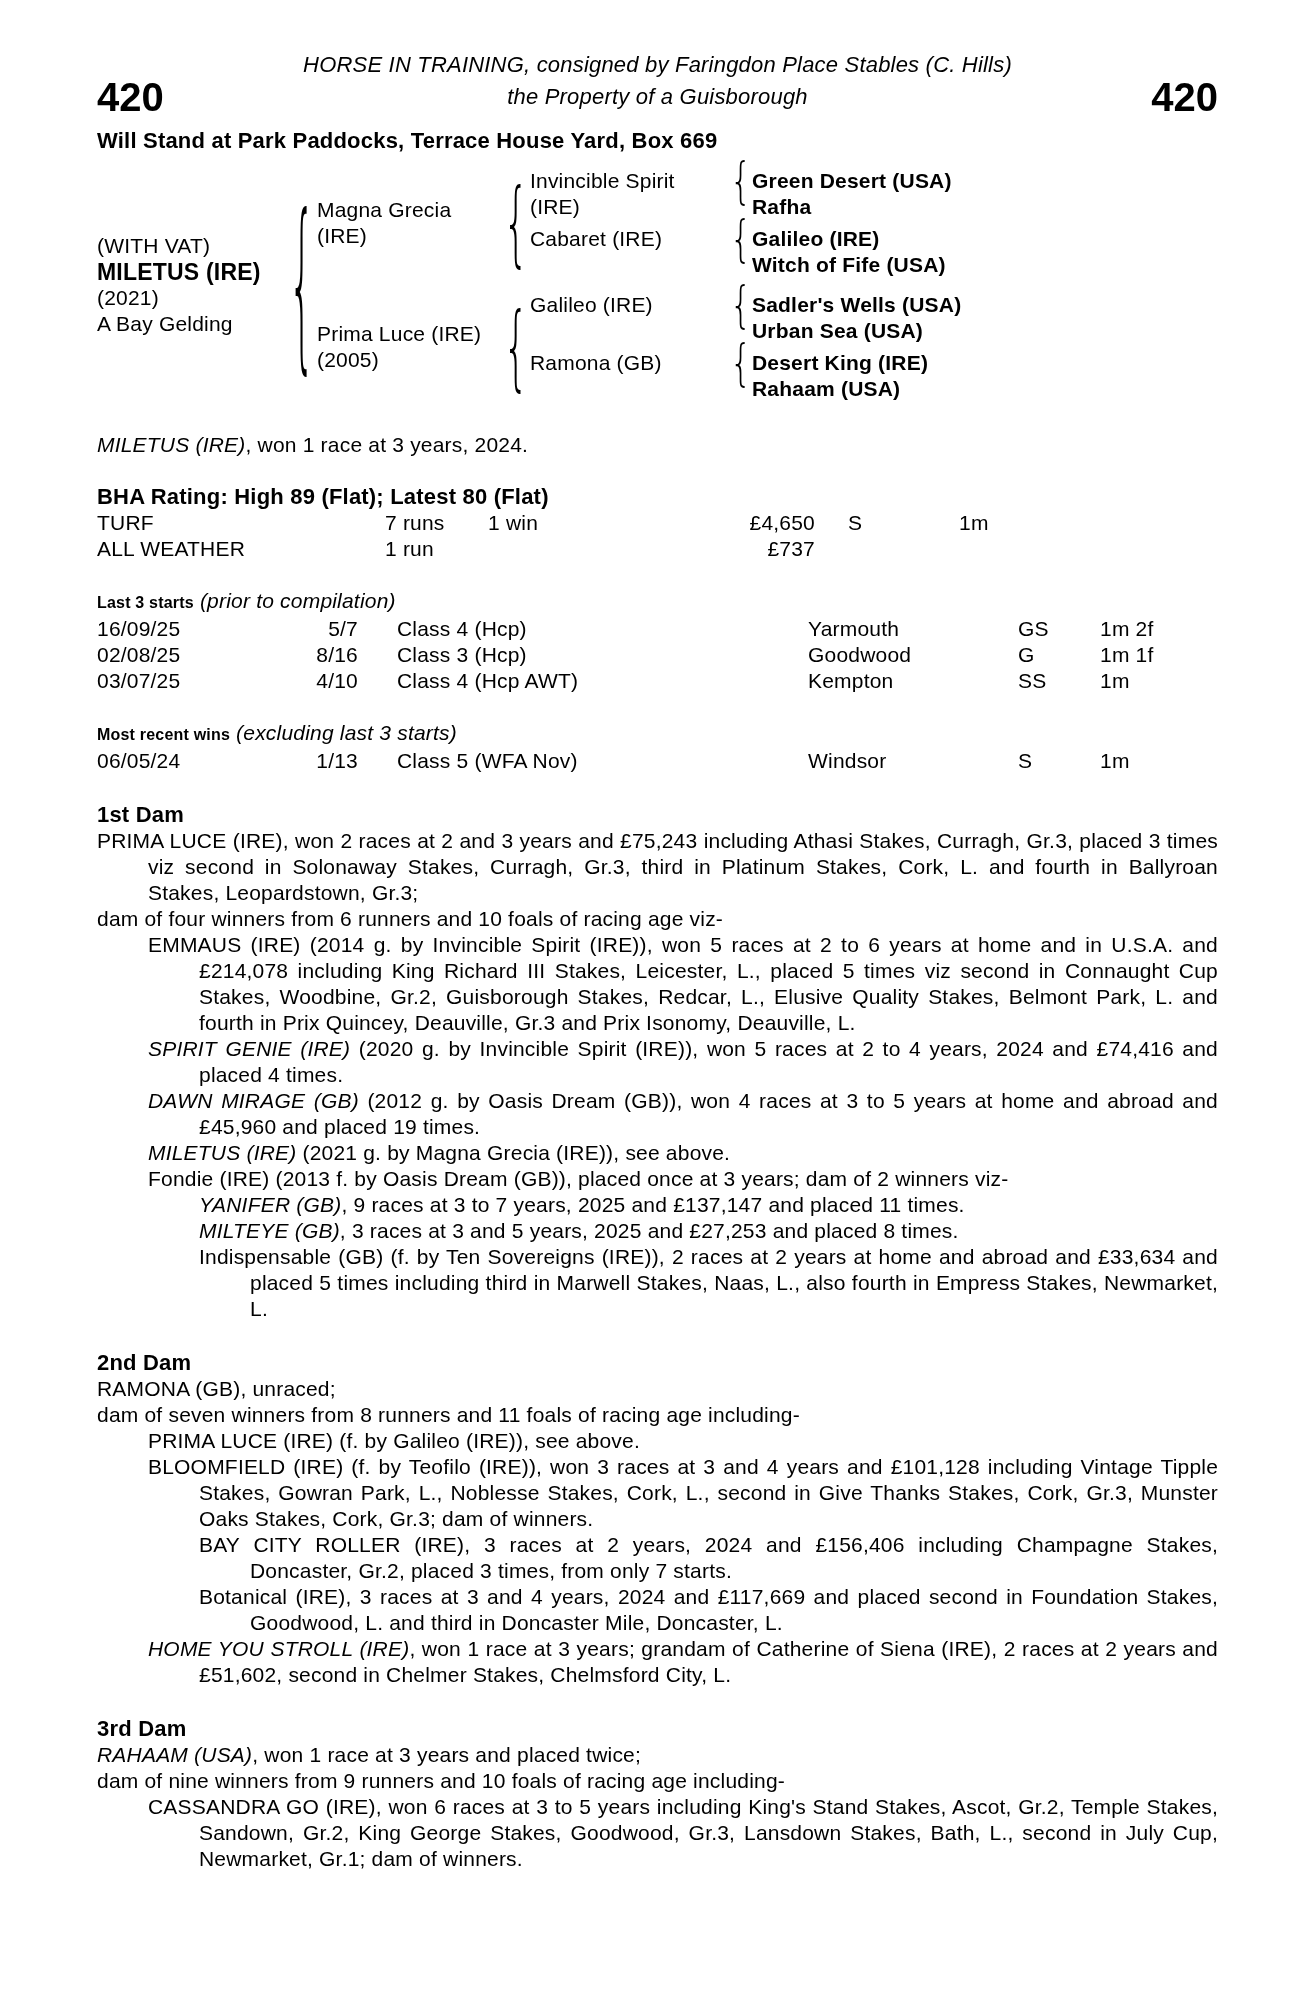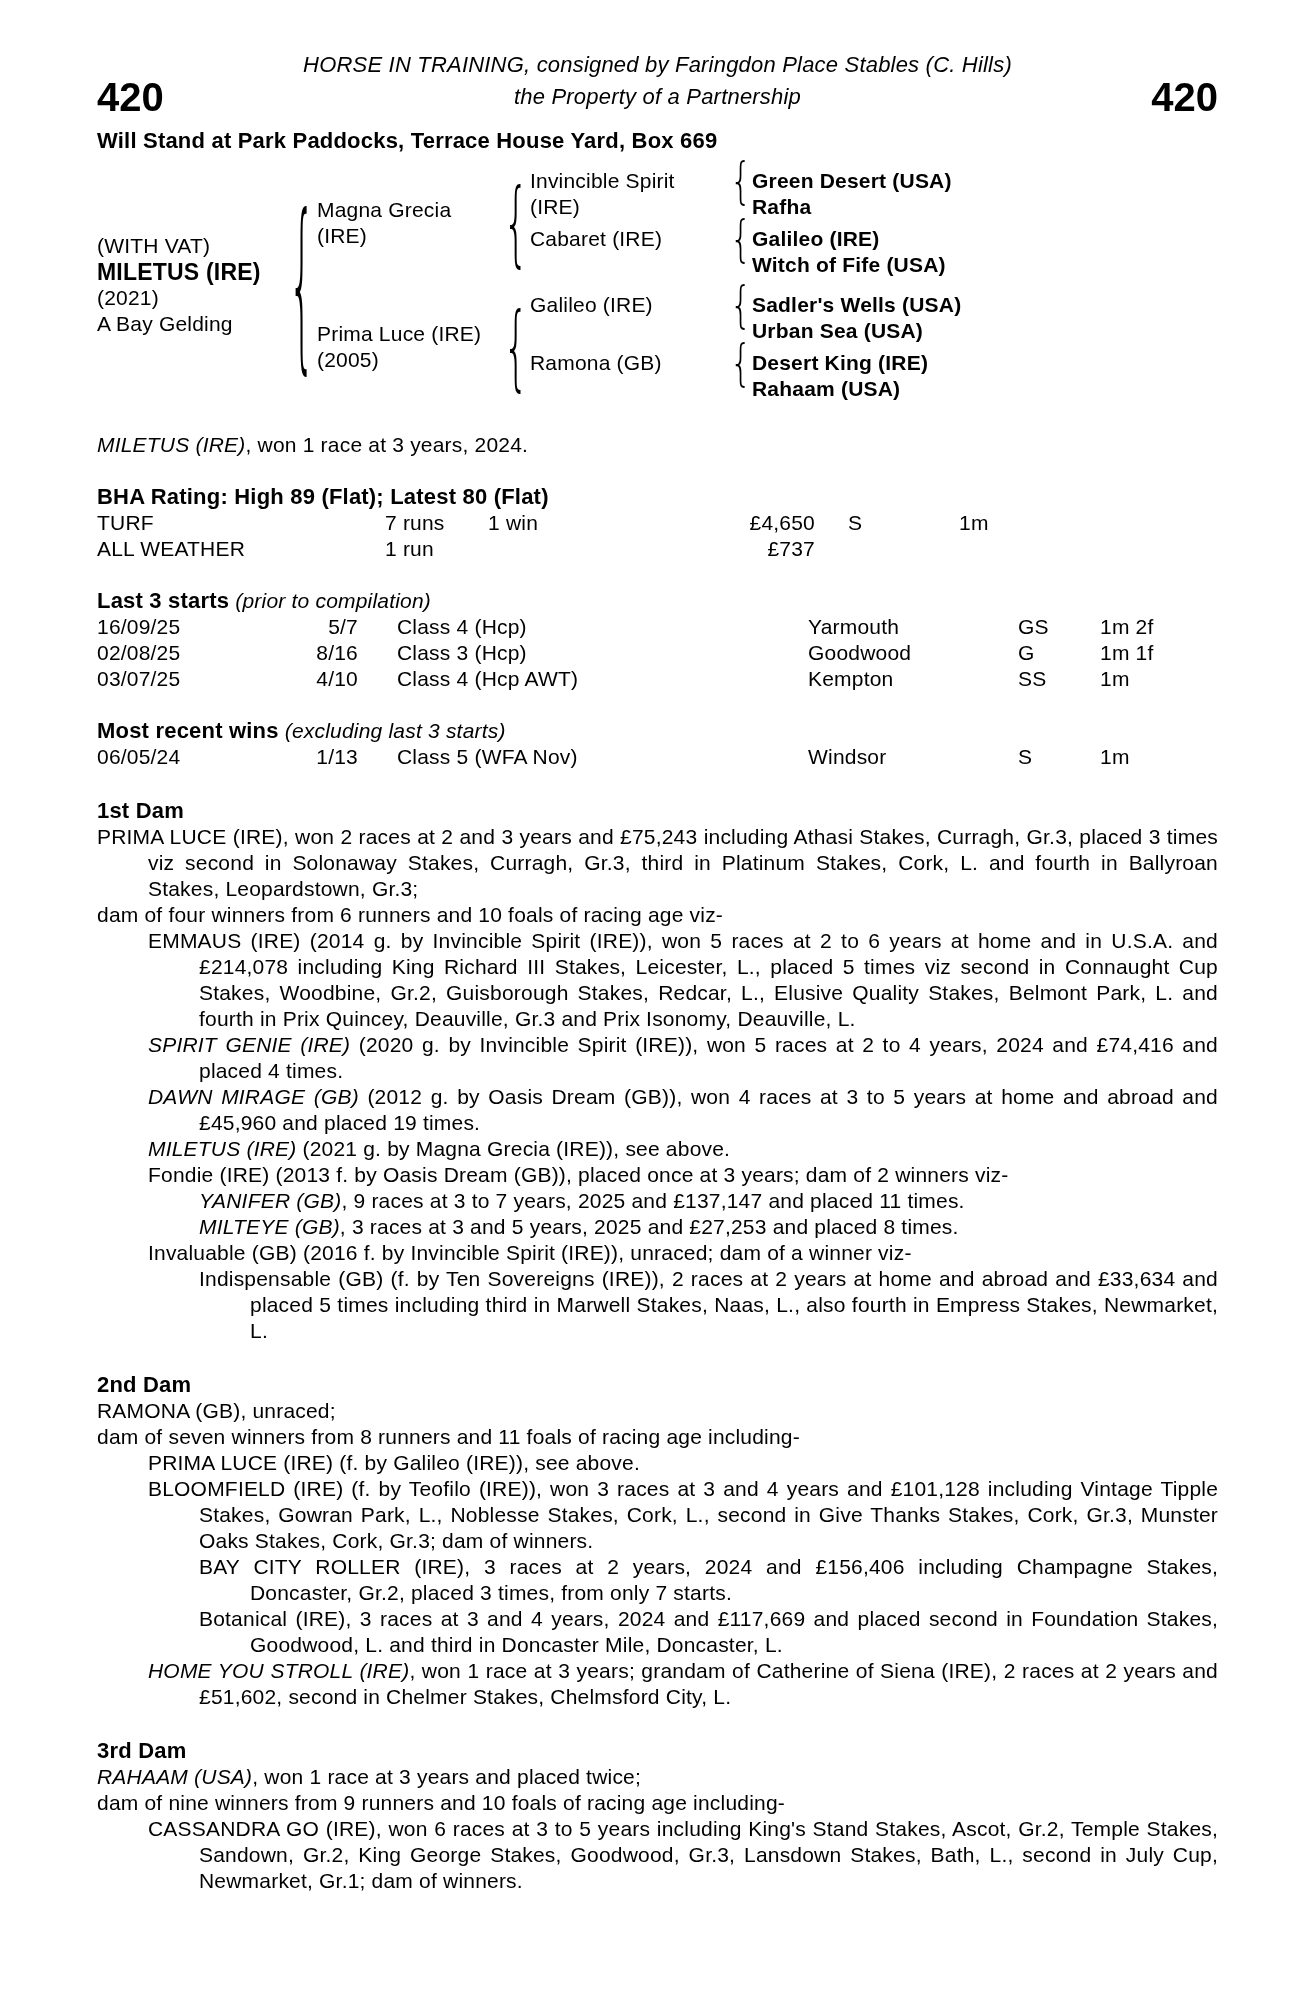--- a/index.html
+++ b/index.html
@@ -33,41 +33,41 @@
   .ggp-col{display:flex;flex-direction:column;font-weight:bold;}
   
   .race-summary{margin-top:30px;}
   .bha-heading{font-weight:bold;font-size:22px;margin-top:26px;}
   .grid-stats{display:grid;grid-template-columns:288px 103px 120px 207px 144px auto;}
   .grid-form{display:grid;grid-template-columns:148px 113px 450px 210px 82px auto;}
   .cell-r{text-align:right;}
   .pad33{padding-left:33px;}
   .pad39{padding-left:39px;}
   .section-title{margin-top:26px;}
-  .section-title .t{font-weight:bold;font-size:22px;}
+  .section-title .t{font-weight:bold;font-size:16px;}
   .section-title .n{font-style:italic;}
   
   .dam-heading{font-weight:bold;font-size:22px;margin-top:28px;}
   .para{text-align:justify;}
   .lvl0{padding-left:51px;text-indent:-51px;}
   .lvl1{padding-left:102px;text-indent:-51px;}
   .lvl2{padding-left:153px;text-indent:-51px;}
   .b{font-weight:normal;}
   .i{font-style:italic;}
 </style>
 </head>
 <body>
 
 <div class="page">
 
   <div>
     <div class="hdr-line1">HORSE IN TRAINING, consigned by Faringdon Place Stables (C. Hills)</div>
     <div class="hdr-row">
       <div class="lot">420</div>
-      <div class="hdr-line2">the Property of a Partnership</div>
+      <div class="hdr-line2">the Property of a Guisborough</div>
       <div class="lot">420</div>
     </div>
     <div class="stand-line">Will Stand at Park Paddocks, Terrace House Yard, Box 669</div>
   </div>
 
   <div class="pedigree">
     <div class="ped-subject">
       <div>(WITH VAT)</div>
       <div class="subj-name">MILETUS (IRE)</div>
       <div>(2021)</div>
@@ -196,21 +196,20 @@
   <div class="dam-heading">1st Dam</div>
   <div class="para lvl0"><span class="b">PRIMA LUCE (IRE)</span><span>, </span><span class="b">won</span><span> 2 races at 2 and 3 years and £75,243 including Athasi Stakes, Curragh, </span><span class="b">Gr.3</span><span>, placed 3 times viz second in Solonaway Stakes, Curragh, </span><span class="b">Gr.3</span><span>, third in Platinum Stakes, Cork, </span><span class="b">L.</span><span> and fourth in Ballyroan Stakes, Leopardstown, </span><span class="b">Gr.3</span><span>;</span></div>
   <div class="para lvl0"><span>dam of </span><span class="b">four winners</span><span> from 6 runners and 10 foals of racing age viz-</span></div>
   <div class="para lvl1"><span class="b">EMMAUS (IRE)</span><span> (2014 g. by Invincible Spirit (IRE)), won 5 races at 2 to 6 years at home and in U.S.A. and £214,078 including King Richard III Stakes, Leicester, </span><span class="b">L.</span><span>, placed 5 times viz second in Connaught Cup Stakes, Woodbine, </span><span class="b">Gr.2</span><span>, Guisborough Stakes, Redcar, </span><span class="b">L.</span><span>, Elusive Quality Stakes, Belmont Park, </span><span class="b">L.</span><span> and fourth in Prix Quincey, Deauville, </span><span class="b">Gr.3</span><span> and Prix Isonomy, Deauville, </span><span class="b">L.</span></div>
   <div class="para lvl1"><span class="i">SPIRIT GENIE (IRE)</span><span> (2020 g. by Invincible Spirit (IRE)), won 5 races at 2 to 4 years, 2024 and £74,416 and placed 4 times.</span></div>
   <div class="para lvl1"><span class="i">DAWN MIRAGE (GB)</span><span> (2012 g. by Oasis Dream (GB)), won 4 races at 3 to 5 years at home and abroad and £45,960 and placed 19 times.</span></div>
   <div class="para lvl1"><span class="i">MILETUS (IRE)</span><span> (2021 g. by Magna Grecia (IRE)), see above.</span></div>
   <div class="para lvl1"><span>Fondie (IRE) (2013 f. by Oasis Dream (GB)), placed once at 3 years; dam of 2 winners viz-</span></div>
   <div class="para lvl2"><span class="i">YANIFER (GB)</span><span>, 9 races at 3 to 7 years, 2025 and £137,147 and placed 11 times.</span></div>
   <div class="para lvl2"><span class="i">MILTEYE (GB)</span><span>, 3 races at 3 and 5 years, 2025 and £27,253 and placed 8 times.</span></div>
-  <div class="para lvl1"><span>Invaluable (GB) (2016 f. by Invincible Spirit (IRE)), unraced; dam of a winner viz-</span></div>
   <div class="para lvl2"><span class="b">Indispensable (GB)</span><span> (f. by Ten Sovereigns (IRE)), 2 races at 2 years at home and abroad and £33,634 and placed 5 times including third in Marwell Stakes, Naas, </span><span class="b">L.</span><span>, also fourth in Empress Stakes, Newmarket, </span><span class="b">L.</span></div>
 
   <div class="dam-heading">2nd Dam</div>
   <div class="para lvl0"><span>RAMONA (GB), unraced;</span></div>
   <div class="para lvl0"><span>dam of </span><span class="b">seven winners</span><span> from 8 runners and 11 foals of racing age including-</span></div>
   <div class="para lvl1"><span class="b">PRIMA LUCE (IRE)</span><span> (f. by Galileo (IRE)), see above.</span></div>
   <div class="para lvl1"><span class="b">BLOOMFIELD (IRE)</span><span> (f. by Teofilo (IRE)), won 3 races at 3 and 4 years and £101,128 including Vintage Tipple Stakes, Gowran Park, </span><span class="b">L.</span><span>, Noblesse Stakes, Cork, </span><span class="b">L.</span><span>, second in Give Thanks Stakes, Cork, </span><span class="b">Gr.3</span><span>, Munster Oaks Stakes, Cork, </span><span class="b">Gr.3</span><span>; dam of winners.</span></div>
   <div class="para lvl2"><span class="b">BAY CITY ROLLER (IRE)</span><span>, 3 races at 2 years, 2024 and £156,406 including Champagne Stakes, Doncaster, </span><span class="b">Gr.2</span><span>, placed 3 times, from only 7 starts.</span></div>
   <div class="para lvl2"><span class="b">Botanical (IRE)</span><span>, 3 races at 3 and 4 years, 2024 and £117,669 and placed second in Foundation Stakes, Goodwood, </span><span class="b">L.</span><span> and third in Doncaster Mile, Doncaster, </span><span class="b">L.</span></div>
   <div class="para lvl1"><span class="i">HOME YOU STROLL (IRE)</span><span>, won 1 race at 3 years; grandam of </span><span class="b">Catherine of Siena (IRE)</span><span>, 2 races at 2 years and £51,602, second in Chelmer Stakes, Chelmsford City, </span><span class="b">L.</span></div>

